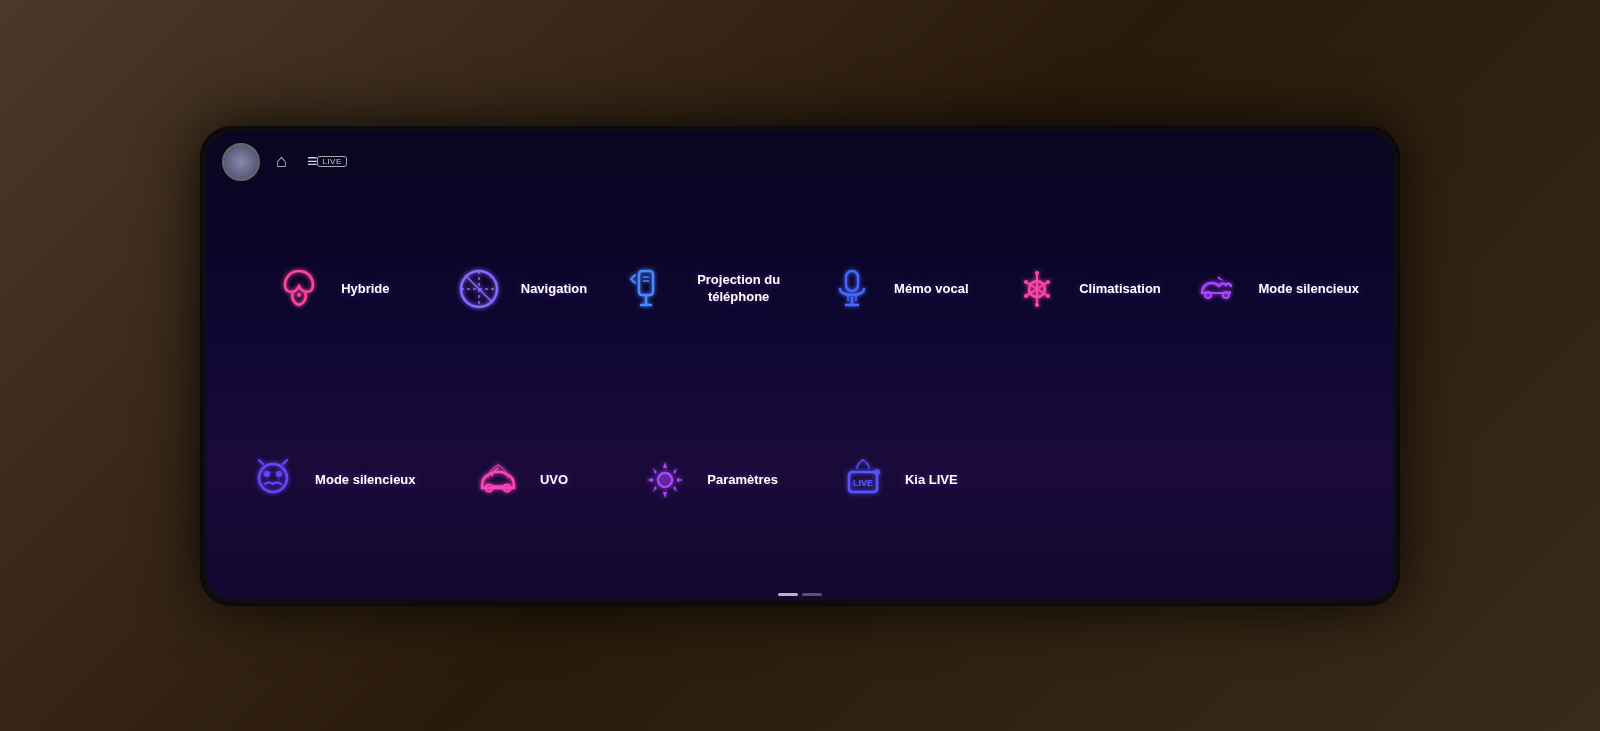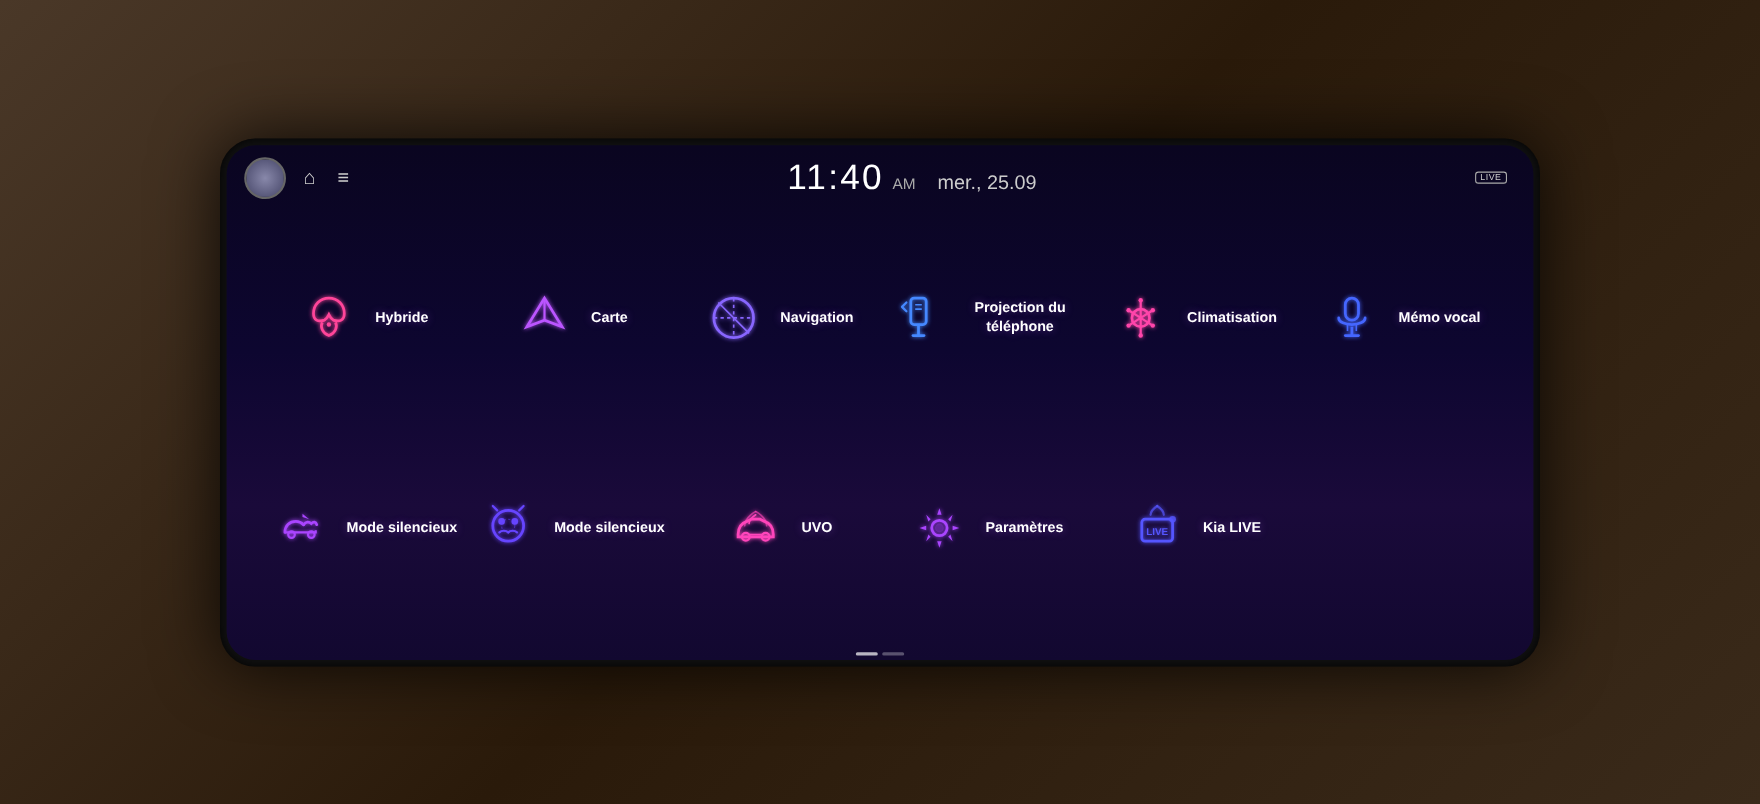--- a/index.html
+++ b/index.html
@@ -168,25 +168,20 @@
 <div class="car-surround">
   <div class="screen-bezel">
     <div class="screen">
 
       <div class="top-bar">
         <div class="avatar"></div>
         <div class="top-nav-icons">
           <span class="nav-icon">⌂</span>
           <span class="nav-icon">≡</span>
         </div>
-        <div class="clock-area">
-          <span class="clock-time">11:40</span>
-          <span class="clock-ampm">AM</span>
-          <span class="clock-date">mer., 25.09</span>
-        </div>
         <div class="live-badge">LIVE</div>
       </div>
 
       <div class="main-grid">
 
         <div class="app-item">
           <div class="icon-container">
             <svg class="icon-svg" viewBox="0 0 56 56" fill="none">
               <g filter="url(#glow1)">
                 <path d="M28 10 C20 10 14 16 14 24 C14 30 18 32 24 30 C26 29 27 27 28 25 C29 27 30 29 32 30 C38 32 42 30 42 24 C42 16 36 10 28 10Z" stroke="#ff4499" stroke-width="2.5" fill="none"></path>
@@ -200,40 +195,20 @@
                       <feMergeNode in="blur"></feMergeNode>
                       <feMergeNode in="SourceGraphic"></feMergeNode>
                     </feMerge>
                 </filter>
               </defs>
             </svg>
           </div>
           <span class="app-label">Hybride</span>
         </div>
 
-        <div class="app-item">
-          <div class="icon-container">
-            <svg class="icon-svg" viewBox="0 0 56 56" fill="none">
-              <g filter="url(#glow2)">
-                <polygon points="28,10 44,36 28,30 12,36" stroke="#bb55ff" stroke-width="2.5" fill="none"></polygon>
-                <line x1="28" y1="10" x2="28" y2="30" stroke="#bb55ff" stroke-width="2"></line>
-              </g>
-              <defs>
-                <filter id="glow2" x="-50%" y="-50%" width="200%" height="200%">
-                  <feGaussianBlur stdDeviation="2" result="blur"></feGaussianBlur>
-                  <feMerge>
-                      <feMergeNode in="blur"></feMergeNode>
-                      <feMergeNode in="SourceGraphic"></feMergeNode>
-                    </feMerge>
-                </filter>
-              </defs>
-            </svg>
-          </div>
-          <span class="app-label">Carte</span>
-        </div>
 
         <div class="app-item">
           <div class="icon-container">
             <svg class="icon-svg" viewBox="0 0 56 56" fill="none">
               <g filter="url(#glow3)">
                 <circle cx="28" cy="28" r="18" stroke="#8866ff" stroke-width="2.5"></circle>
                 <line x1="28" y1="10" x2="28" y2="46" stroke="#8866ff" stroke-width="1.5" stroke-dasharray="3,3"></line>
                 <line x1="10" y1="28" x2="46" y2="28" stroke="#8866ff" stroke-width="1.5" stroke-dasharray="3,3"></line>
                 <line x1="14" y1="14" x2="42" y2="42" stroke="#8866ff" stroke-width="1.5"></line>
               </g>
@@ -267,20 +242,45 @@
                   <feGaussianBlur stdDeviation="2" result="blur"></feGaussianBlur>
                   <feMerge>
                       <feMergeNode in="blur"></feMergeNode>
                       <feMergeNode in="SourceGraphic"></feMergeNode>
                     </feMerge>
                 </filter>
               </defs>
             </svg>
           </div>
           <span class="app-label">Projection du téléphone</span>
+        </div>
+
+        <div class="app-item">
+          <div class="icon-container">
+            <svg class="icon-svg" viewBox="0 0 56 56" fill="none">
+              <g filter="url(#glow6)">
+                <rect x="22" y="10" width="12" height="20" rx="6" stroke="#4466ff" stroke-width="2.5"></rect>
+                <path d="M16 28 C16 36 40 36 40 28" stroke="#4466ff" stroke-width="2.5" fill="none" stroke-linecap="round"></path>
+                <line x1="28" y1="36" x2="28" y2="44" stroke="#4466ff" stroke-width="2.5"></line>
+                <line x1="22" y1="44" x2="34" y2="44" stroke="#4466ff" stroke-width="2.5" stroke-linecap="round"></line>
+                <line x1="24" y1="34" x2="24" y2="40" stroke="#4466ff" stroke-width="1.5"></line>
+                <line x1="32" y1="34" x2="32" y2="40" stroke="#4466ff" stroke-width="1.5"></line>
+              </g>
+              <defs>
+                <filter id="glow6" x="-50%" y="-50%" width="200%" height="200%">
+                  <feGaussianBlur stdDeviation="2" result="blur"></feGaussianBlur>
+                  <feMerge>
+                      <feMergeNode in="blur"></feMergeNode>
+                      <feMergeNode in="SourceGraphic"></feMergeNode>
+                    </feMerge>
+                </filter>
+              </defs>
+            </svg>
+          </div>
+          <span class="app-label">Mémo vocal</span>
         </div>
 
         <div class="app-item">
           <div class="icon-container">
             <svg class="icon-svg" viewBox="0 0 56 56" fill="none">
               <g filter="url(#glow7)">
                 <circle cx="28" cy="28" r="8" stroke="#ff44aa" stroke-width="2.5"></circle>
                 <path d="M28 28 L28 12 M28 28 L39 21 M28 28 L39 35 M28 28 L28 44 M28 28 L17 35 M28 28 L17 21" stroke="#ff44aa" stroke-width="2"></path>
                 <circle cx="28" cy="12" r="2" fill="#ff44aa"></circle>
                 <circle cx="39" cy="21" r="2" fill="#ff44aa"></circle>
@@ -294,45 +294,20 @@
                   <feGaussianBlur stdDeviation="2" result="blur"></feGaussianBlur>
                   <feMerge>
                       <feMergeNode in="blur"></feMergeNode>
                       <feMergeNode in="SourceGraphic"></feMergeNode>
                     </feMerge>
                 </filter>
               </defs>
             </svg>
           </div>
           <span class="app-label">Climatisation</span>
-        </div>
-
-        <div class="app-item">
-          <div class="icon-container">
-            <svg class="icon-svg" viewBox="0 0 56 56" fill="none">
-              <g filter="url(#glow6)">
-                <rect x="22" y="10" width="12" height="20" rx="6" stroke="#4466ff" stroke-width="2.5"></rect>
-                <path d="M16 28 C16 36 40 36 40 28" stroke="#4466ff" stroke-width="2.5" fill="none" stroke-linecap="round"></path>
-                <line x1="28" y1="36" x2="28" y2="44" stroke="#4466ff" stroke-width="2.5"></line>
-                <line x1="22" y1="44" x2="34" y2="44" stroke="#4466ff" stroke-width="2.5" stroke-linecap="round"></line>
-                <line x1="24" y1="34" x2="24" y2="40" stroke="#4466ff" stroke-width="1.5"></line>
-                <line x1="32" y1="34" x2="32" y2="40" stroke="#4466ff" stroke-width="1.5"></line>
-              </g>
-              <defs>
-                <filter id="glow6" x="-50%" y="-50%" width="200%" height="200%">
-                  <feGaussianBlur stdDeviation="2" result="blur"></feGaussianBlur>
-                  <feMerge>
-                      <feMergeNode in="blur"></feMergeNode>
-                      <feMergeNode in="SourceGraphic"></feMergeNode>
-                    </feMerge>
-                </filter>
-              </defs>
-            </svg>
-          </div>
-          <span class="app-label">Mémo vocal</span>
         </div>
 
         <div class="app-item">
           <div class="icon-container">
             <svg class="icon-svg" viewBox="0 0 56 56" fill="none">
               <g filter="url(#glow8)">
                 <path d="M14 32 C14 26 18 22 24 22 C27 22 29 23 31 25" stroke="#aa44ff" stroke-width="2.5" fill="none" stroke-linecap="round"></path>
                 <path d="M31 25 C33 22 36 22 38 24 C40 22 42 22 43 25" stroke="#aa44ff" stroke-width="2.5" fill="none" stroke-linecap="round"></path>
                 <circle cx="20" cy="34" r="3" stroke="#aa44ff" stroke-width="2"></circle>
                 <circle cx="38" cy="34" r="3" stroke="#aa44ff" stroke-width="2"></circle>

